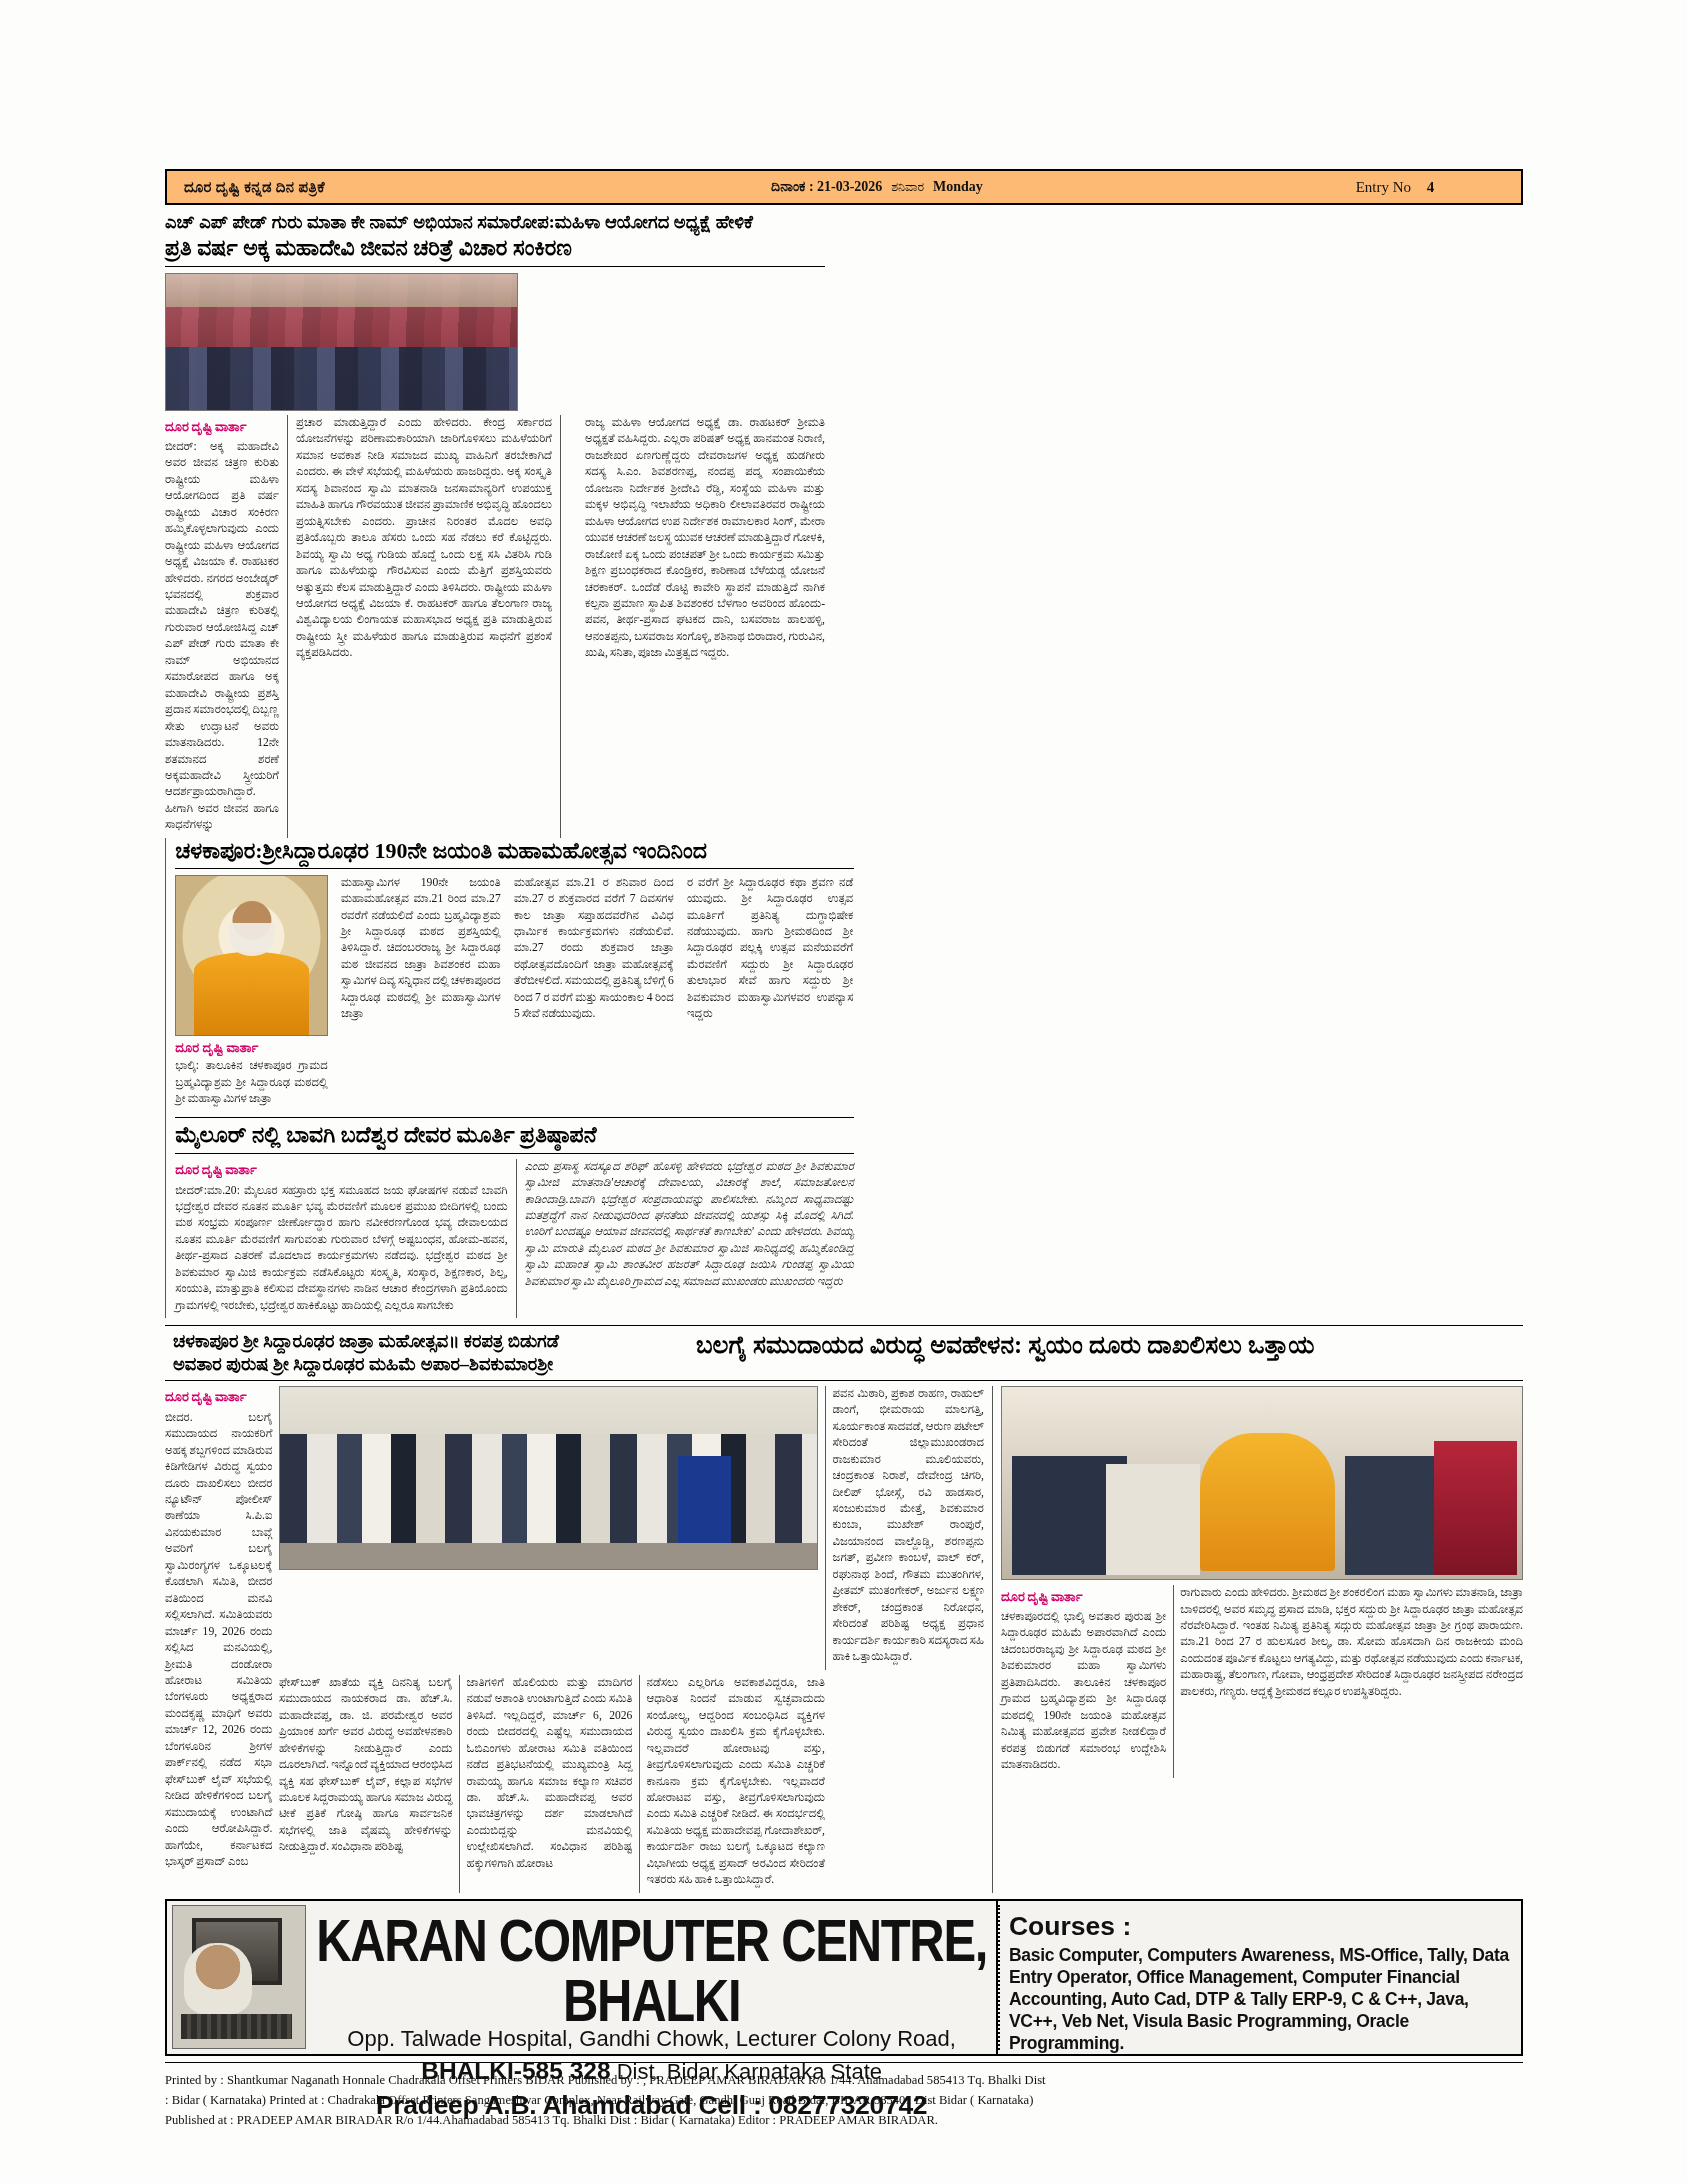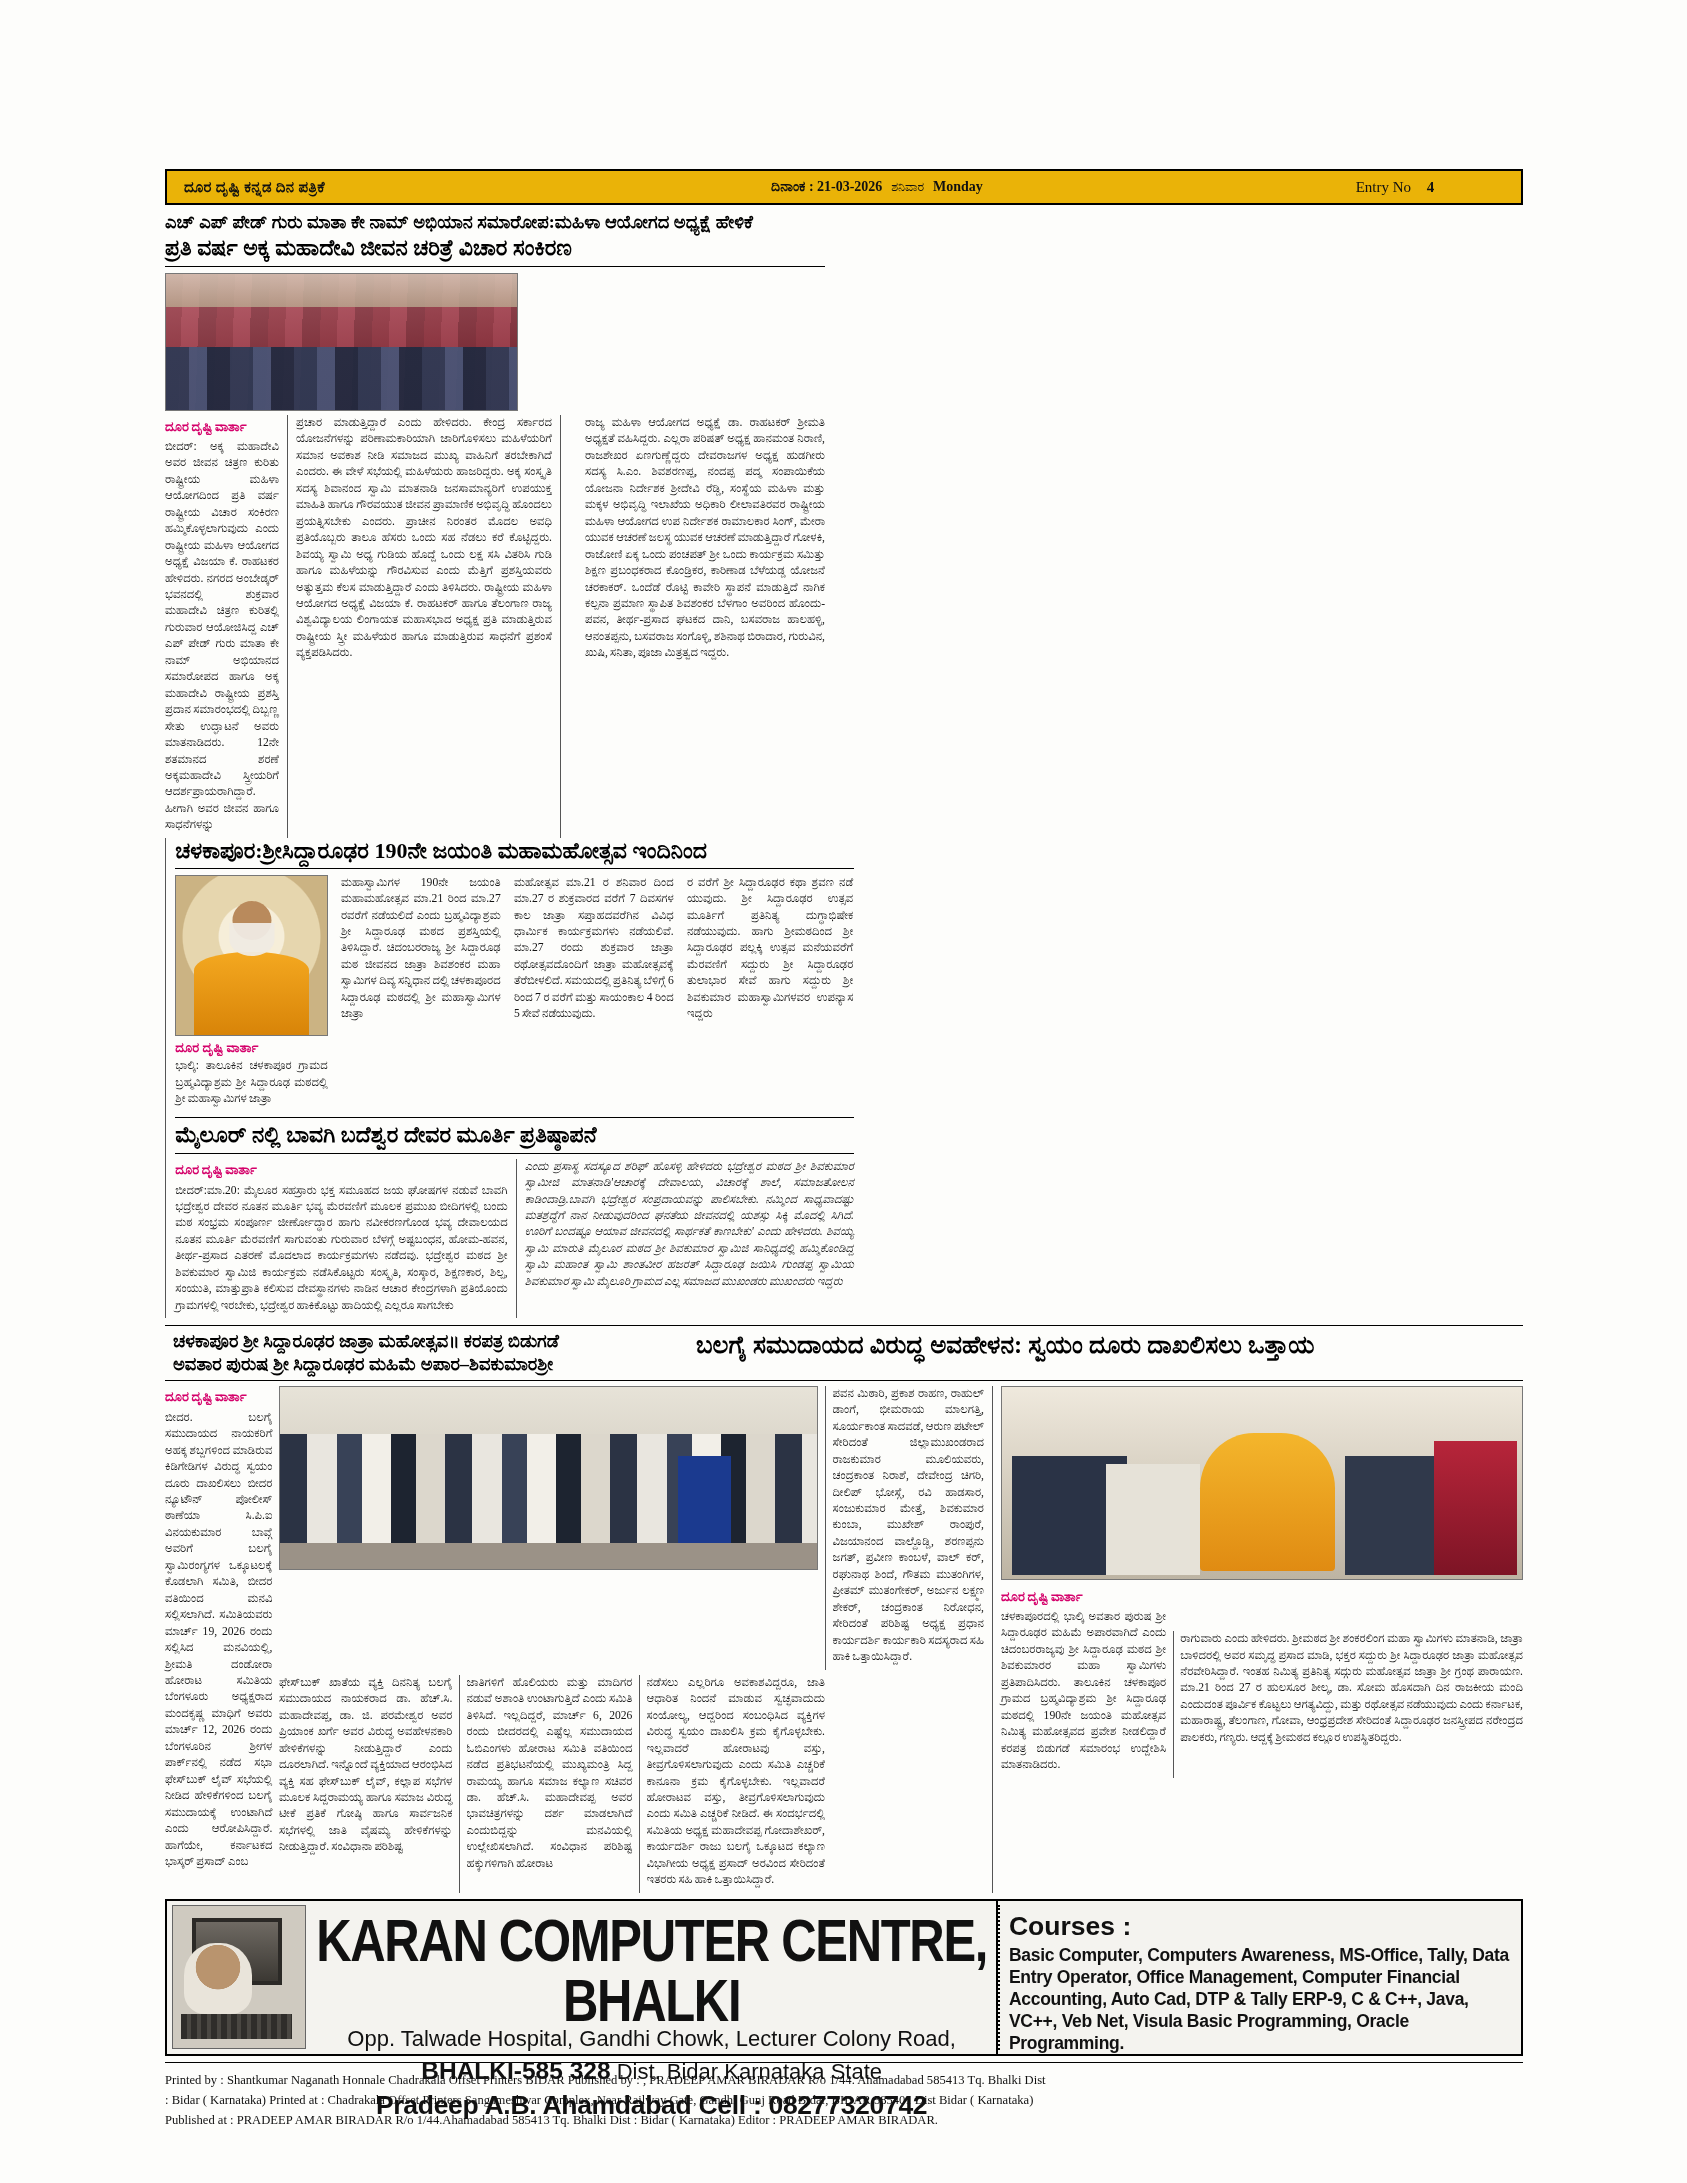--- a/index.html
+++ b/index.html
@@ -3,21 +3,21 @@
 <meta charset="utf-8">
 <style>
   html,body{margin:0;padding:0;background:#fff;}
   body{width:1687px;height:2183px;font-family:"Liberation Serif",serif;color:#111;}
   .page{position:relative;width:1687px;height:2183px;background:#fdfdfb;}
   .sheet{position:absolute;left:165px;top:169px;width:1358px;height:1846px;}
 
   
   .masthead{border:2px solid #000;border-bottom:2.6px solid #000;height:36px;
             display:flex;align-items:center;box-sizing:border-box;
-            padding:0 17px;background:#eab308;}
+            padding:0 17px;background:#fdba74;}
   .masthead .mh-left{flex:0 0 284px;font-weight:bold;font-size:15px;letter-spacing:0.3px;}
   .masthead .mh-mid{flex:1;text-align:center;font-size:14px;font-weight:bold;}
   .masthead .mh-mid .mh-date{font-weight:bold;}
   .masthead .mh-mid .mh-day-k{font-weight:normal;font-size:12.6px;margin:0 5.3px;}
   .masthead .mh-right{flex:0 0 218px;text-align:center;font-size:15px;}
   .masthead .mh-right .pgno{margin-left:12px;font-weight:bold;}
 
   
   .rule{border-top:1.3px solid #000;}
   .hl{font-weight:bold;line-height:1.18;color:#000;}
@@ -253,21 +253,21 @@
             <div class="p2"></div>
         <div class="sw"></div>
             <div class="p3"></div>
             <div class="p4"></div>
       </div>
       <div class="cols" style="margin-top:5.3px;">
         <div class="col body-col" style="width:172px;padding-right:6.6px;">
           <div class="byline">ದೂರ ದೃಷ್ಟಿ ವಾರ್ತಾ</div>
           <p>ಚ‌ಳಕಾಪೂರದಲ್ಲಿ ಭಾಲ್ಕಿ ಅವತಾರ ಪುರುಷ ಶ್ರೀ ಸಿದ್ದಾರೂಢರ ಮಹಿಮೆ ಅಪಾರವಾಗಿದೆ ಎಂದು ಚಿದಂಬರರಾಜ್ಯವು ಶ್ರೀ ಸಿದ್ದಾರೂಢ ಮಠದ ಶ್ರೀ ಶಿವಕುಮಾರರ ಮಹಾ ಸ್ವಾಮಿಗಳು ಪ್ರತಿಪಾದಿಸಿದರು. ತಾಲೂಕಿನ ಚಳಕಾಪೂರ ಗ್ರಾಮದ ಬ್ರಹ್ಮವಿದ್ಯಾಶ್ರಮ ಶ್ರೀ ಸಿದ್ದಾರೂಢ ಮಠದಲ್ಲಿ 190ನೇ ಜಯಂತಿ ಮಹೋತ್ಸವ ನಿಮಿತ್ಯ ಮಹೋತ್ಸವದ ಪ್ರವೇಶ ನೀಡಲಿದ್ದಾರೆ ಕರಪತ್ರ ಬಿಡುಗಡೆ ಸಮಾರಂಭ ಉದ್ದೇಶಿಸಿ ಮಾತನಾಡಿದರು.</p>
         </div>
-        <div class="col body-col vline" style="width:351px;padding-left:6.6px;margin-top:46px;">
+        <div class="col body-col vline" style="width:351px;padding-left:6.6px;">
           <p>ರಾಗುವಾರು ಎಂದು ಹೇಳಿದರು. ಶ್ರೀಮಠದ ಶ್ರೀ ಶಂಕರಲಿಂಗ ಮಹಾ ಸ್ವಾಮಿಗಳು ಮಾತನಾಡಿ, ಜಾತ್ರಾ ಬಾಳಿದರಲ್ಲಿ ಅವರ ಸಮೃದ್ಧ ಪ್ರಸಾದ ಮಾಡಿ, ಭಕ್ತರ ಸದ್ದುರು ಶ್ರೀ ಸಿದ್ದಾರೂಢರ ಜಾತ್ರಾ ಮಹೋತ್ಸವ ನೆರವೇರಿಸಿದ್ದಾರೆ. ಇಂತಹ ನಿಮಿತ್ಯ ಪ್ರತಿನಿತ್ಯ ಸದ್ಗುರು ಮಹೋತ್ಸವ ಜಾತ್ರಾ ಶ್ರೀ ಗ್ರಂಥ ಪಾರಾಯಣ. ಮಾ.21 ರಿಂದ 27 ರ ಹುಲಸೂರ ಶೀಲ್ಕ, ಡಾ. ಸೋಮ ಹೊಸದಾಗಿ ದಿನ ರಾಜಕೀಯ ಮಂದಿ ಎಂದುದಂತ ಪೂರ್ವಿಕ ಕೊಟ್ಟಲು ಆಗತ್ಯವಿದ್ದು, ಮತ್ತು ರಥೋತ್ಸವ ನಡೆಯುವುದು ಎಂದು ಕರ್ನಾಟಕ, ಮಹಾರಾಷ್ಟ್ರ, ತೆಲಂಗಾಣ, ಗೋವಾ, ಆಂಧ್ರಪ್ರದೇಶ ಸೇರಿದಂತೆ ಸಿದ್ದಾರೂಢರ ಜನಸ್ತ್ರೀಪದ ನರೇಂದ್ರದ ಪಾಲಕರು, ಗಣ್ಯರು. ಆದ್ದಕ್ಕೆ ಶ್ರೀಮಠದ ಕಲ್ಲೂರ ಉಪಸ್ಥಿತರಿದ್ದರು.</p>
         </div>
       </div>
     </div>
   </div>
 
   <div class="ad" style="margin-top:6.6px;height:157px;">
     <div class="ad-left">
       <div class="ad-photo">
         <div class="monitor"></div>

